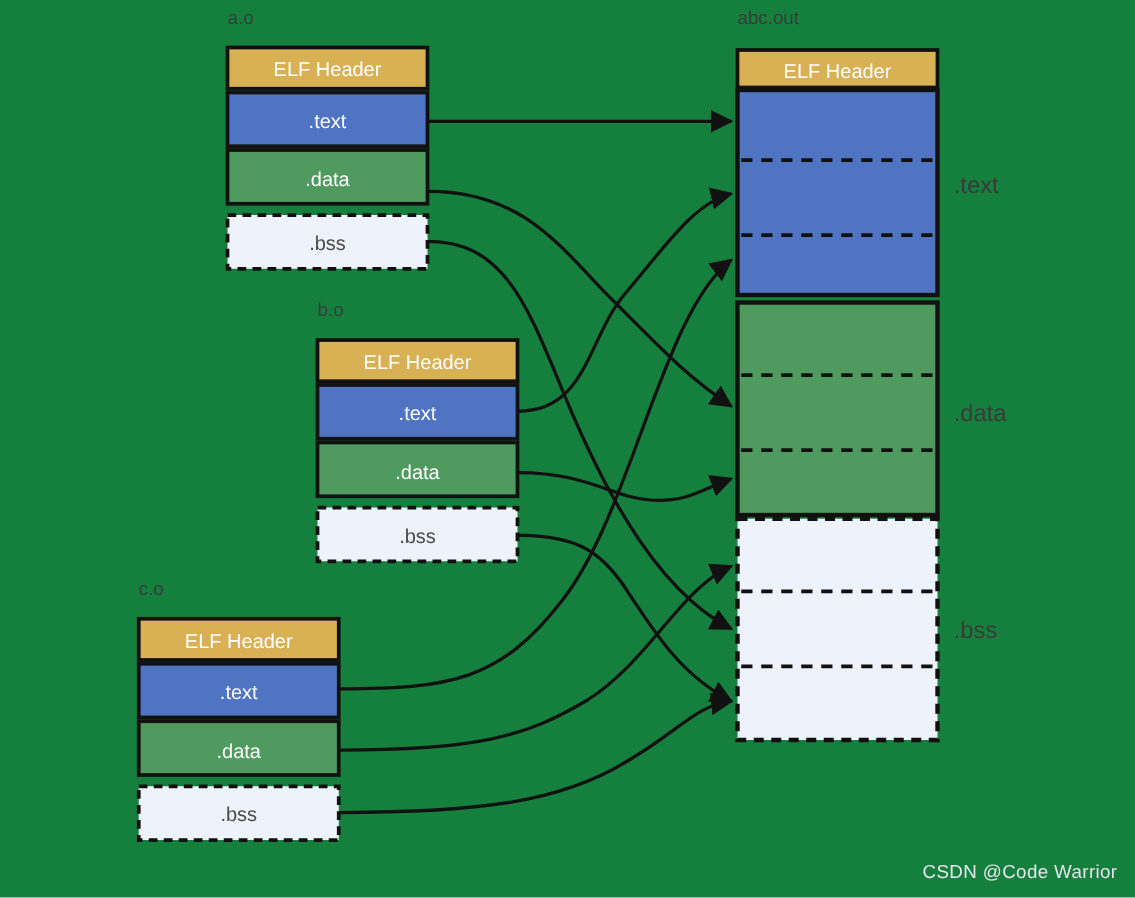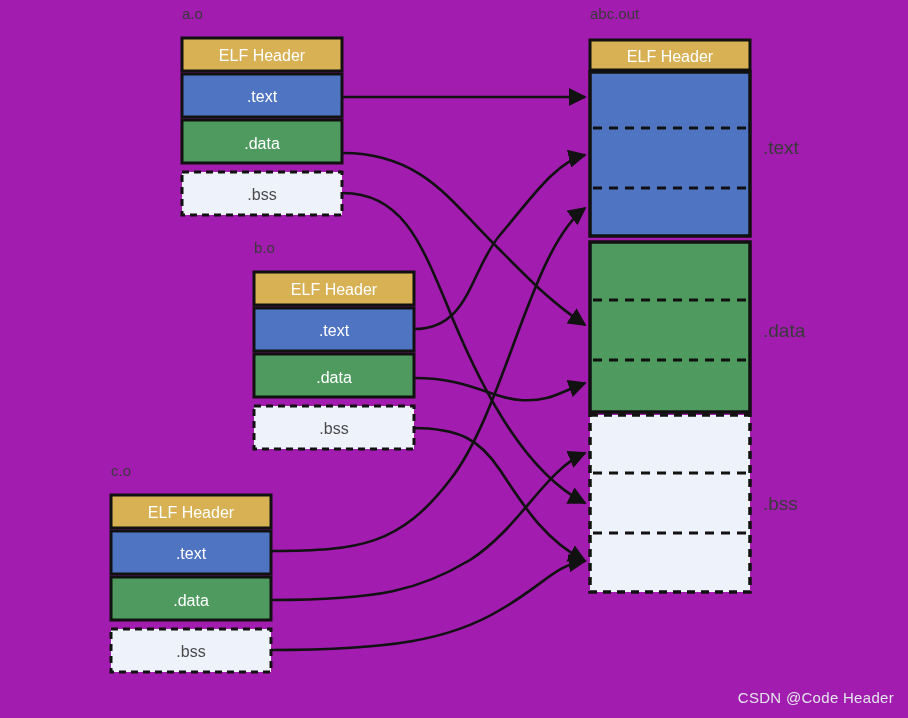--- a/index.html
+++ b/index.html
@@ -7,21 +7,21 @@
     padding: 0;
     background: #ffffff;
   }
   body {
     font-family: "Liberation Sans", sans-serif;
   }
   #canvas {
     position: relative;
     width: 908px;
     height: 718px;
-    background: #a21caf;
+    background: #15803d;
     overflow: hidden;
     text-decoration: underline;
   }
   svg.layer {
     position: absolute;
     left: 0;
     top: 0;
     width: 908px;
     height: 718px;
   }
@@ -154,14 +154,14 @@
     <text class="sec-label-in" x="191" y="559">.text</text>
     <text class="sec-label-in" x="191" y="606">.data</text>
     <text class="sec-label-in dark" x="191" y="657">.bss</text>
 
     <text class="sec-label-in" x="670" y="62">ELF Header</text>
     <text class="sec-label-out" x="763" y="154">.text</text>
     <text class="sec-label-out" x="763" y="337">.data</text>
     <text class="sec-label-out" x="763" y="510">.bss</text>
   </svg>
 
-  <div class="watermark">CSDN @Code Header</div>
+  <div class="watermark">CSDN @Code Warrior</div>
 </div>
 
 </body></html>

